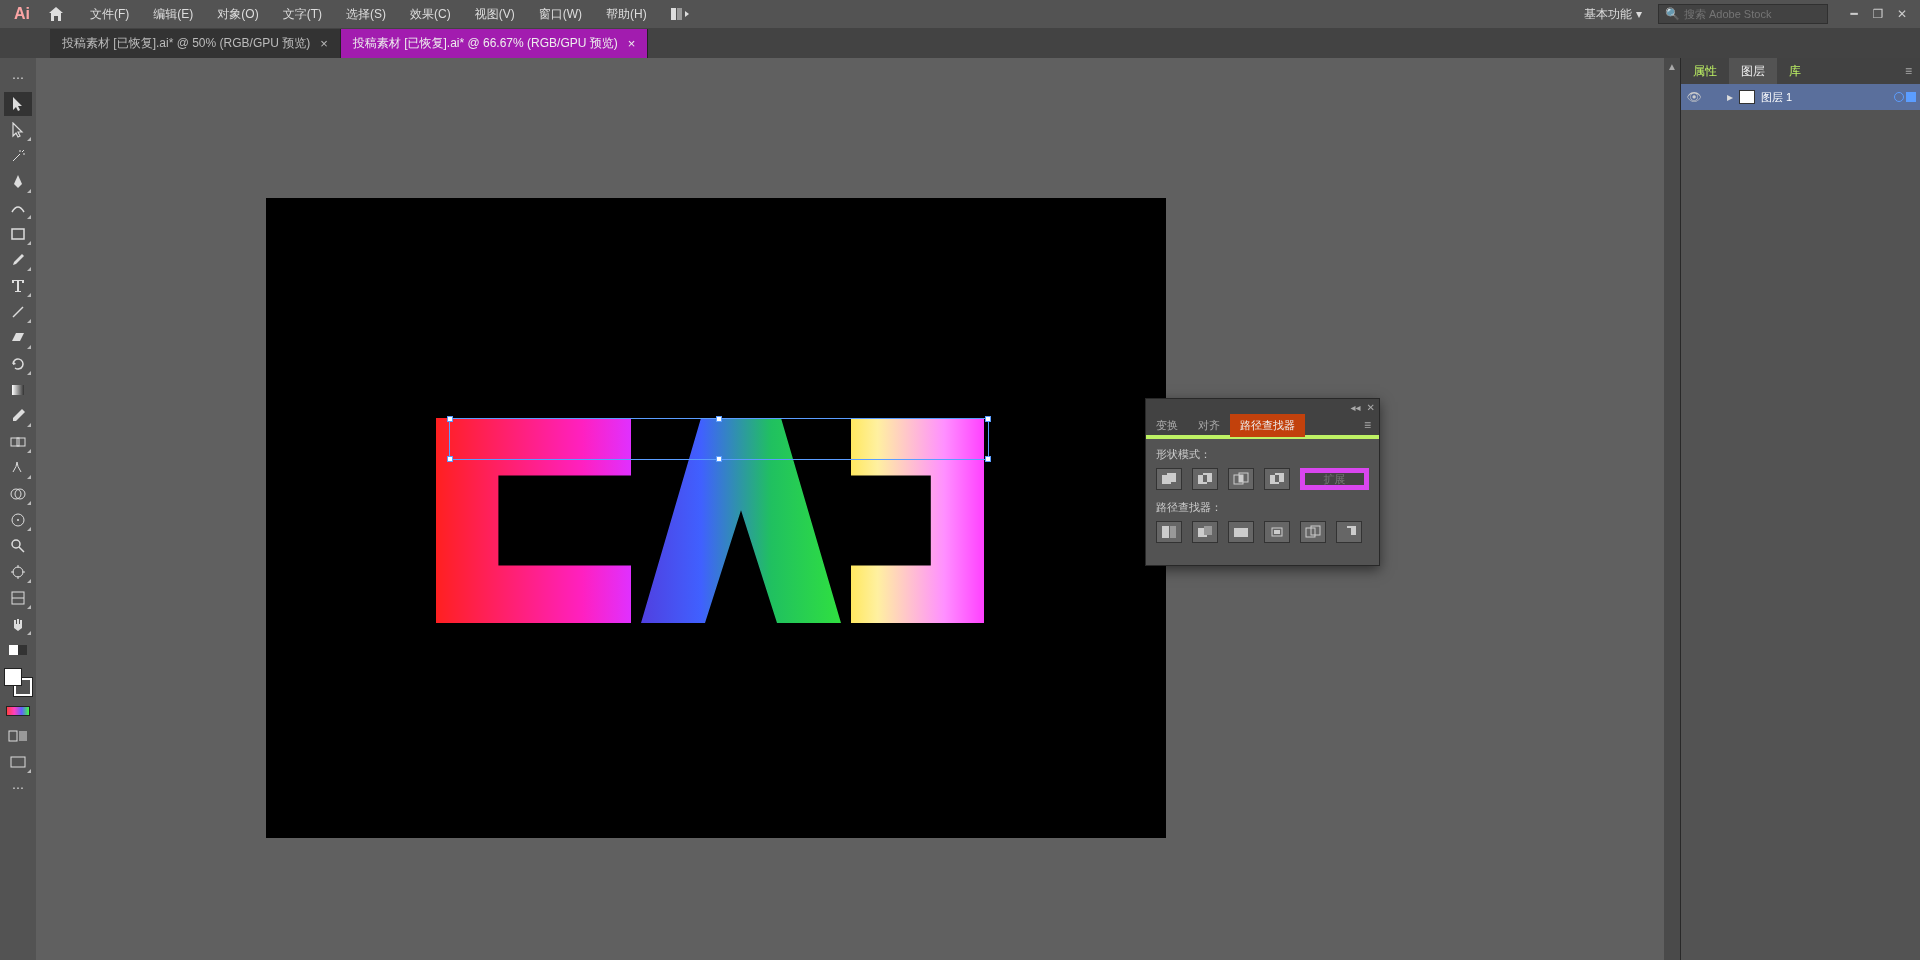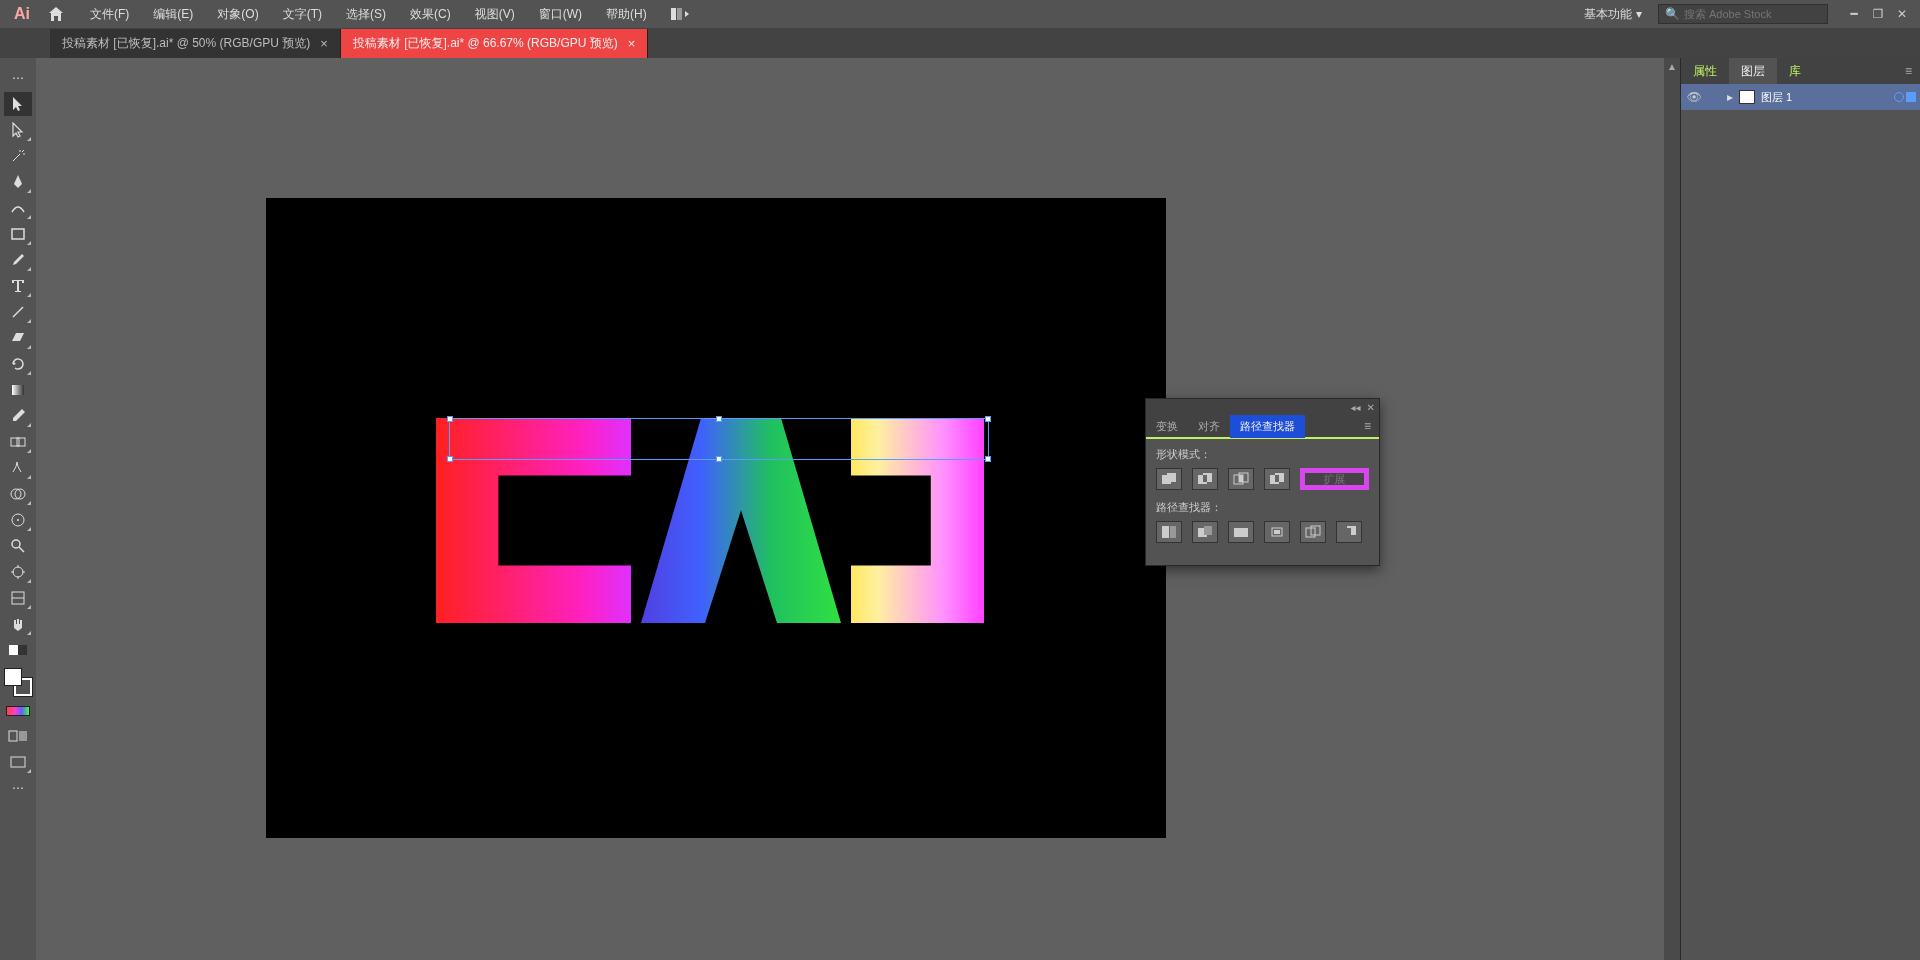--- a/index.html
+++ b/index.html
@@ -16,21 +16,21 @@
 .workspace-label { padding: 4px 8px; color: #ddd; cursor: pointer; display: flex; align-items: center; gap: 4px; }
 .search-box { background: #424242; border: 1px solid #303030; padding: 2px 6px; display: flex; align-items: center; gap: 4px; width: 170px; }
 .search-box input { background: transparent; border: none; color: #888; font-size: 11px; outline: none; width: 100%; }
 .win-controls { display: flex; gap: 4px; margin-left: 8px; }
 .win-btn { width: 20px; height: 16px; display: flex; align-items: center; justify-content: center; cursor: pointer; color: #ccc; }
 .layout-widget { width: 32px; height: 20px; display: flex; align-items: center; justify-content: center; cursor: pointer; color: #ddd; margin-left: 8px; }
 
 
 .tabbar { height: 30px; background: #434343; display: flex; align-items: center; padding-left: 50px; }
 .tab { padding: 6px 12px; background: #333; display: flex; align-items: center; gap: 10px; cursor: pointer; color: #bbb; font-size: 12px; border-right: 1px solid #222; }
-.tab.active { background: #ef4444; color: #eee; }
+.tab.active { background: #a21caf; color: #eee; }
 .tab-close { font-size: 13px; cursor: pointer; }
 
 
 .main { flex: 1; display: flex; overflow: hidden; position: relative; }
 
 
 .toolbar-left { width: 36px; background: #535353; display: flex; flex-direction: column; align-items: center; padding-top: 8px; gap: 2px; }
 .tool { width: 28px; height: 24px; display: flex; align-items: center; justify-content: center; cursor: pointer; position: relative; color: #ddd; }
 .tool.active { background: #333; }
 .tool-corner { position: absolute; right: 1px; bottom: 1px; width: 0; height: 0; border-right: 4px solid #bbb; border-top: 4px solid transparent; }
@@ -64,23 +64,23 @@
 .eye-icon { width: 18px; text-align: center; cursor: pointer; }
 .layer-thumb { width: 16px; height: 14px; background: #fff; border: 1px solid #333; }
 .layer-name { flex: 1; color: #fff; font-size: 11px; }
 .layer-target { display: flex; gap: 2px; }
 .target-circle { width: 10px; height: 10px; border: 1px solid #5b9dff; background: #5b9dff; }
 
 
 .floating-panel { position: absolute; left: 1145px; top: 340px; width: 235px; background: #535353; border: 1px solid #282828; box-shadow: 0 4px 12px rgba(0,0,0,0.5); }
 .fp-titlebar { height: 16px; background: #424242; display: flex; justify-content: flex-end; align-items: center; padding: 0 4px; gap: 6px; }
 .fp-mini { cursor: pointer; font-size: 10px; color: #aaa; }
-.fp-tabs { height: 24px; background: #424242; display: flex; align-items: center; border-bottom: 2px solid #bef264; }
+.fp-tabs { height: 24px; background: #424242; display: flex; align-items: center; border-bottom: 4px solid #bef264; }
 .fp-tab { padding: 4px 10px; cursor: pointer; color: #aaa; font-size: 11px; }
-.fp-tab.active { background: #1d4ed8; color: #eee; }
+.fp-tab.active { background: #c2410c; color: #eee; }
 .fp-body { padding: 8px 10px 12px; }
 .fp-label { font-size: 11px; color: #ccc; margin-bottom: 6px; }
 .fp-row { display: flex; gap: 10px; align-items: center; margin-bottom: 10px; }
 .fp-btn { width: 26px; height: 22px; background: #666; border: 1px solid #333; cursor: pointer; display: flex; align-items: center; justify-content: center; }
 .fp-expand { flex: 1; height: 22px; background: #444; border: 5px solid #d946ef; color: #777; font-size: 11px; display: flex; align-items: center; justify-content: center; cursor: pointer; }
 
 svg { display: block; }
 </style>
 </head>
 <body>

